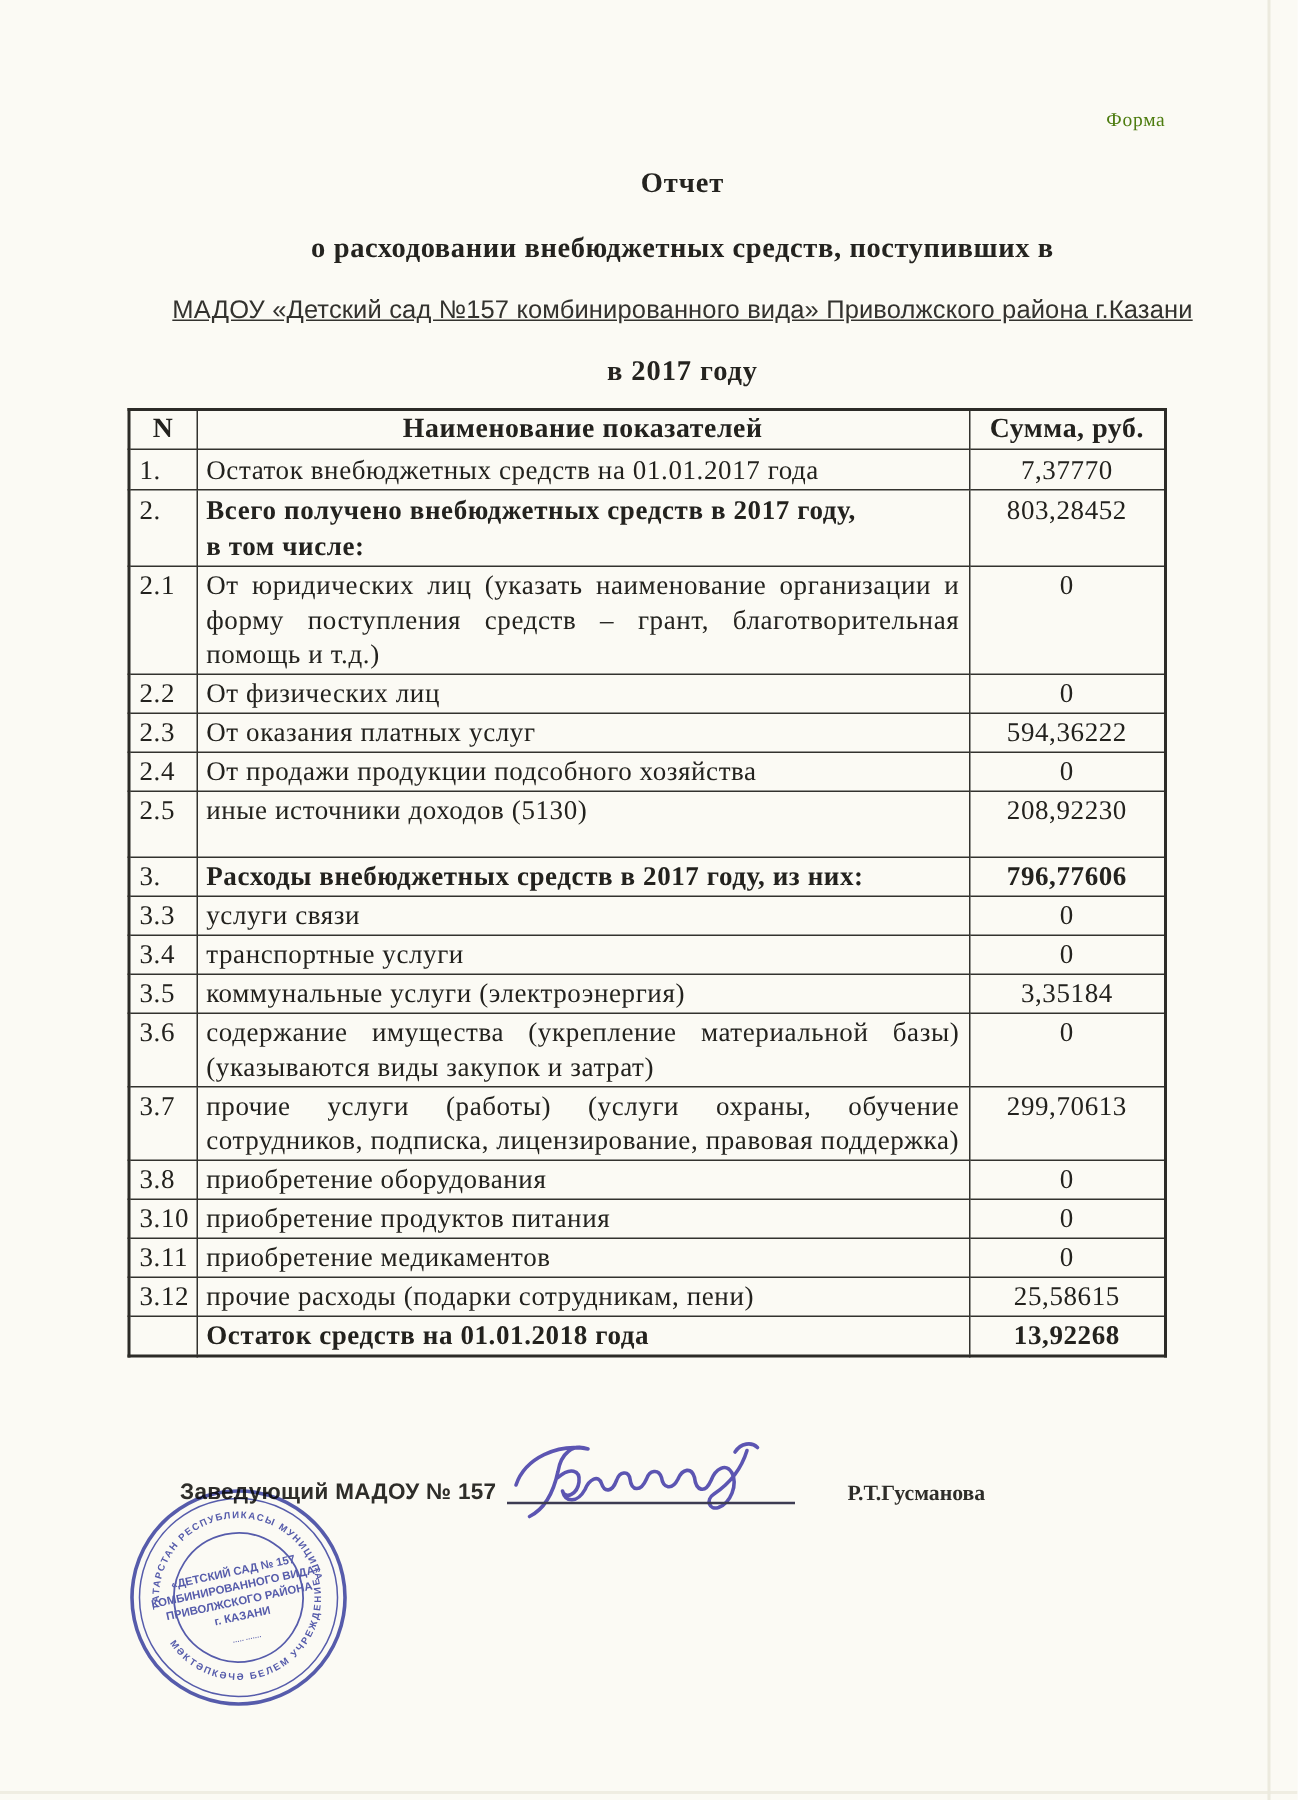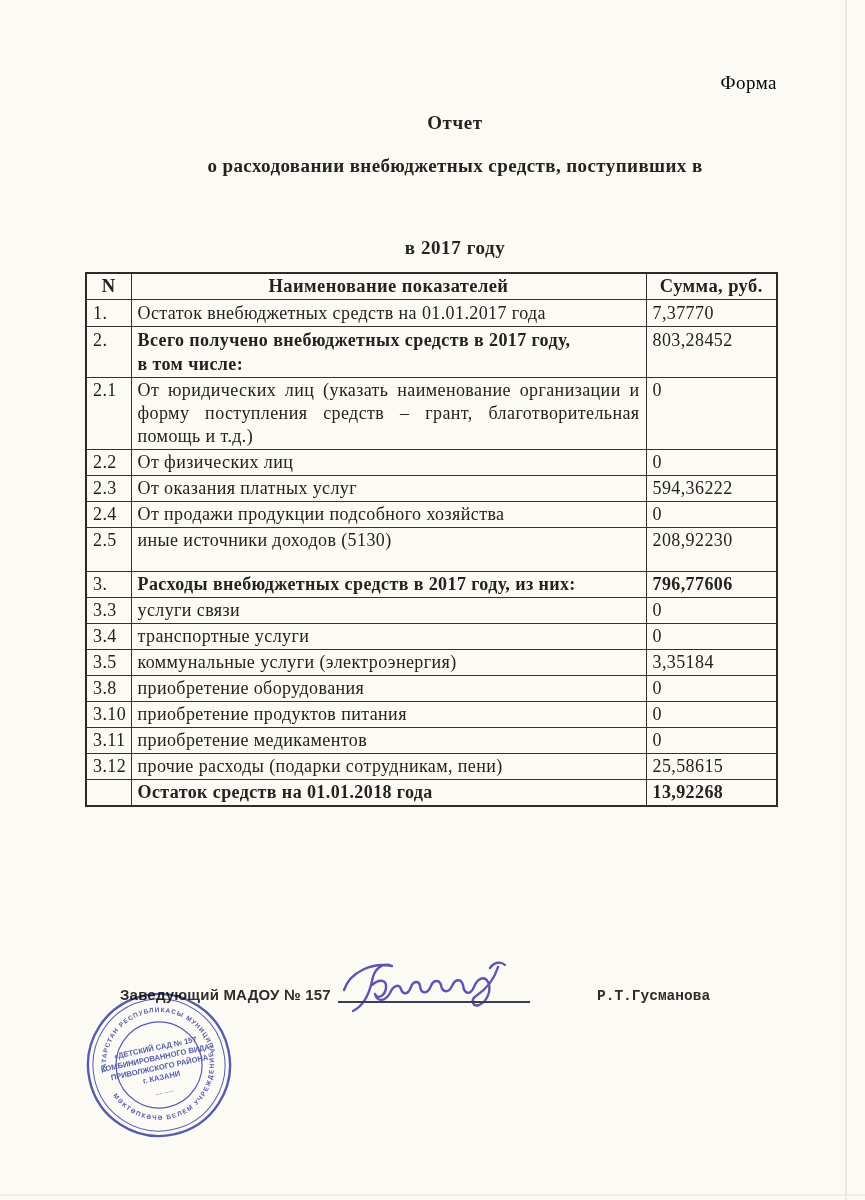--- a/index.html
+++ b/index.html
@@ -16,21 +16,21 @@
     content: ""; position: absolute; top: 0; right: 18px; bottom: 0; width: 2px;
     background: #eceade;
   }
   .page::before {
     content: ""; position: absolute; left: 0; right: 0; bottom: 4px; height: 2px;
     background: #efede2;
   }
 
   .form-label {
     position: absolute; top: 72px; right: 88px;
-    font-size: 19px; letter-spacing: .5px; color: #000000; text-align: center;
+    font-size: 13px; letter-spacing: .5px; color: #4d7c0f; text-align: center;
   }
   .hline { position: absolute; left: 45px; right: 0; text-align: center; }
   .title    { top: 112px; font-size: 19px; font-weight: bold; letter-spacing: .6px; }
   .subtitle { top: 155px; font-size: 19px; font-weight: bold; letter-spacing: .4px; }
   .orgline  {
     top: 197px; font-family: "Liberation Sans", sans-serif;
     font-size: 17px; color: #33322e; text-decoration: underline;
     letter-spacing: .1px;
   }
   .yearline { top: 237px; font-size: 19px; font-weight: bold; letter-spacing: .6px; }
@@ -49,54 +49,55 @@
     vertical-align: top;
     line-height: 23px;
   }
   table.report thead th {
     font-weight: bold; text-align: center; vertical-align: middle;
     height: 25px; padding: 0 4px; font-size: 18.5px;
   }
   table.report { border: 2.2px solid #2c2b27; }
   td.c-num { text-align: left; padding-left: 4px; }
   td.c-name { text-align: justify; white-space: pre-line; }
-  td.c-val { text-align: left; }
+  td.c-val { text-align: center; }
   .b { font-weight: bold; }
   tbody tr:nth-child(7) { height: 44px; padding-left: 43px; }   
   tbody tr:nth-child(1) td, tbody tr:nth-child(2) td { line-height: 24px; }
 
   .sig-title {
     position: absolute; left: 120px; top: 986px;
     font-family: "Liberation Sans", sans-serif;
     font-size: 15px; font-weight: bold; color: #2e2d29; letter-spacing: .2px;
     z-index: 1;
   }
   .sig-name {
     position: absolute; left: 565px; top: 988px;
-    font-family: Liberation Mono, monospace;
-    font-size: 14.5px; font-weight: bold; color: #2e2d29; margin-left: 32px;
+    font-family: Liberation Serif, serif;
+    font-size: 14.5px; font-weight: bold; color: #2e2d29;
   }
   .signature-svg { position: absolute; left: 330px; top: 956px; z-index: 2; }
   .stamp-svg {
     position: absolute; left: 82px; top: 988px; z-index: 3;
     mix-blend-mode: multiply; opacity: .93;
   }
   .stamp-svg text {
     font-family: "Liberation Sans", sans-serif; font-weight: bold;
   }
 </style>
 </head>
 <body>
 
 <div class="page">
 
   <div class="form-label">Форма</div>
 
   <div class="hline subtitle">о расходовании внебюджетных средств, поступивших в</div>
   <div class="hline title">Отчет</div>
+  <div class="hline orgline">МАДОУ «Детский сад №157 комбинированного вида» Приволжского района г.Казани</div>
   <div class="hline yearline">в 2017 году</div>
 
   <table class="report">
     <colgroup>
         <col class="c1">
         <col class="c2">
         <col class="c3">
       </colgroup>
     <thead>
       <tr>
@@ -154,20 +155,30 @@
     </tr>
         <tr>
       <td class="c-num">3.4</td>
       <td class="c-name">транспортные услуги</td>
       <td class="c-val">0</td>
     </tr>
         <tr>
       <td class="c-num">3.5</td>
       <td class="c-name">коммунальные услуги (электроэнергия)</td>
       <td class="c-val">3,35184</td>
+    </tr>
+        <tr>
+      <td class="c-num">3.6</td>
+      <td class="c-name">содержание имущества (укрепление материальной базы) (указываются виды закупок и затрат)</td>
+      <td class="c-val">0</td>
+    </tr>
+        <tr>
+      <td class="c-num">3.7</td>
+      <td class="c-name">прочие услуги (работы)  (услуги охраны, обучение сотрудников, подписка, лицензирование, правовая поддержка)</td>
+      <td class="c-val">299,70613</td>
     </tr>
         <tr>
       <td class="c-num">3.8</td>
       <td class="c-name">приобретение оборудования</td>
       <td class="c-val">0</td>
     </tr>
         <tr>
       <td class="c-num">3.10</td>
       <td class="c-name">приобретение продуктов питания</td>
       <td class="c-val">0</td>

